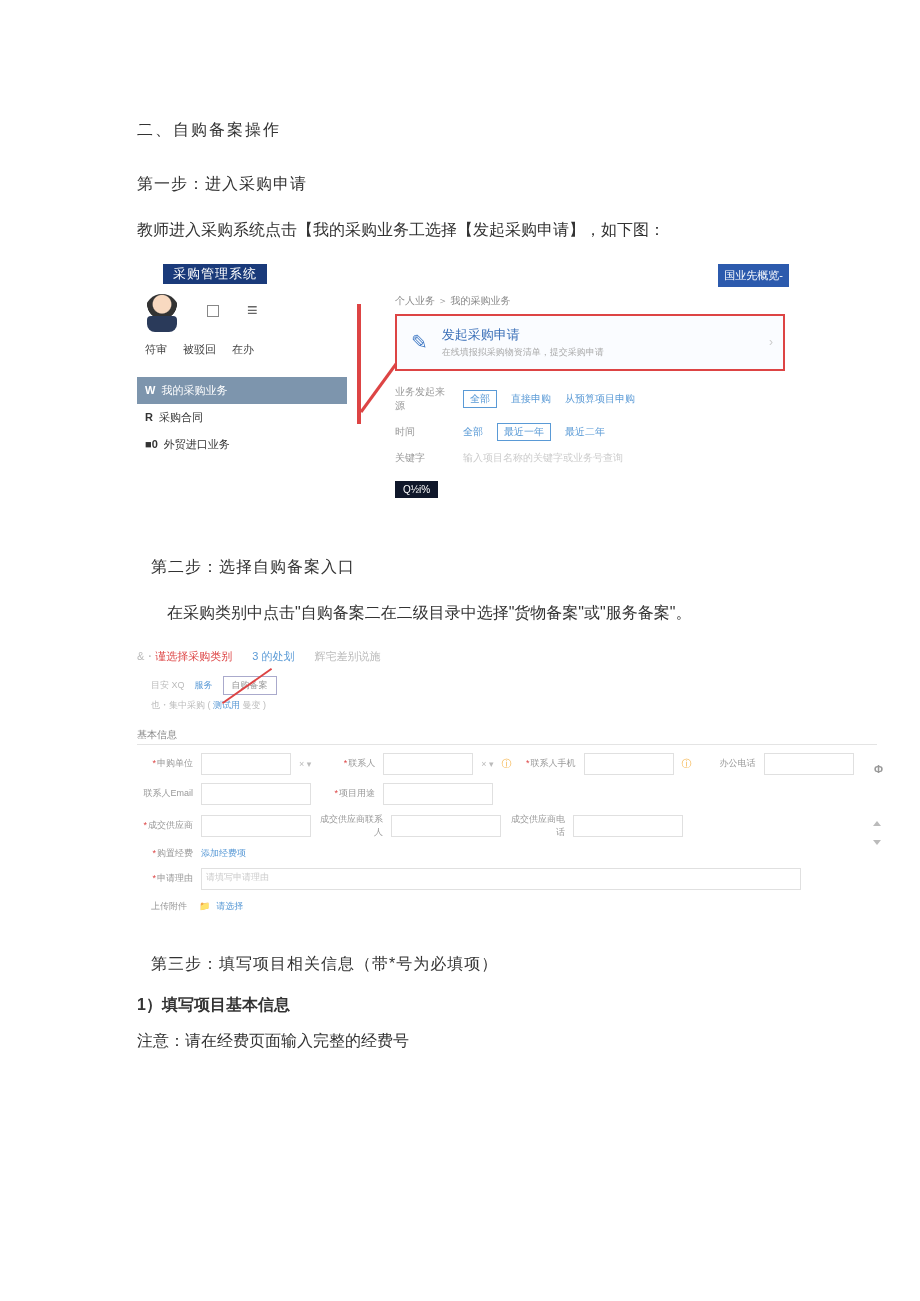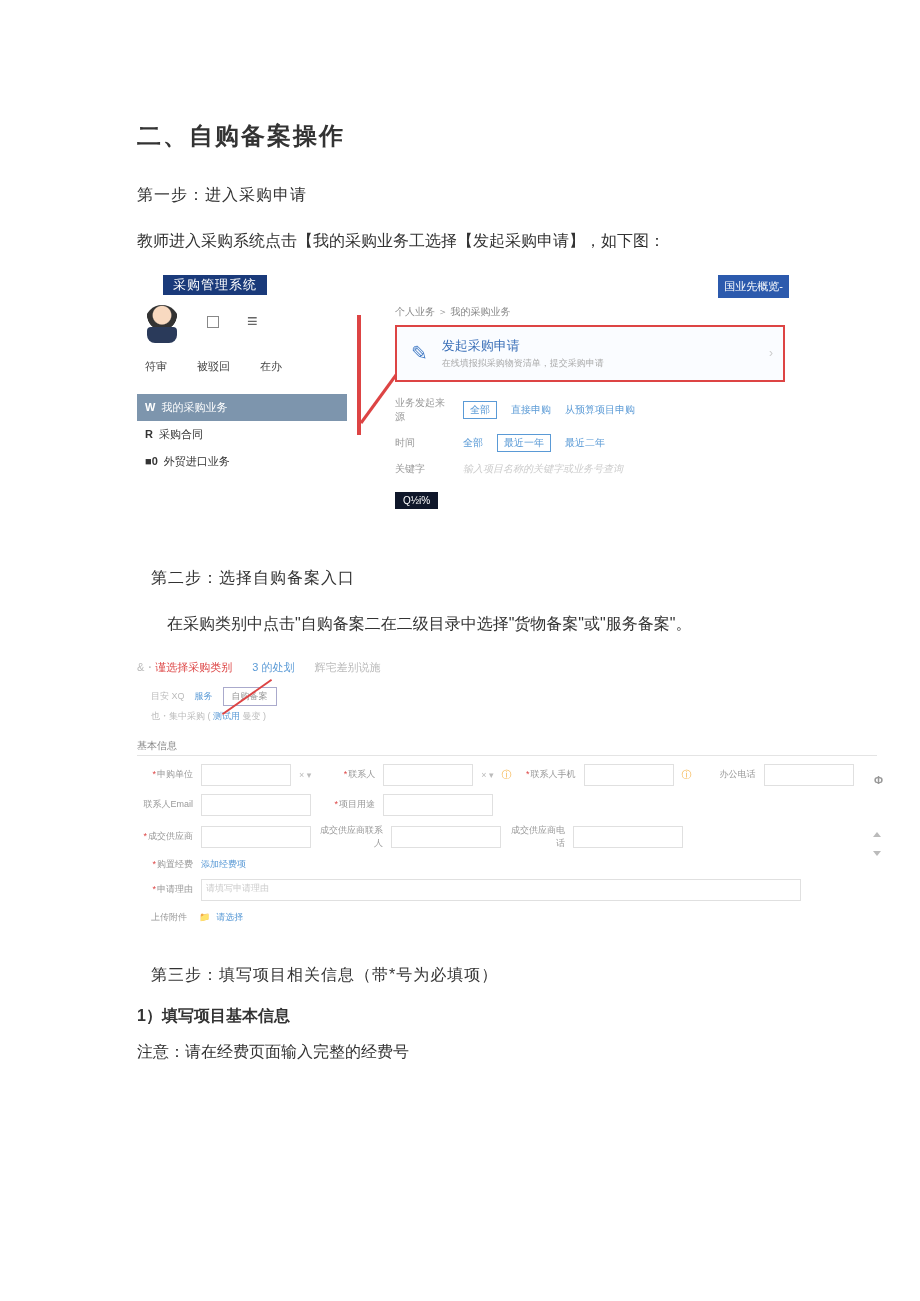--- a/index.html
+++ b/index.html
@@ -1,51 +1,51 @@
 <!DOCTYPE html>
 <html><head>
 <meta charset="utf-8">
 <style>
   * { box-sizing: border-box; margin: 0; padding: 0; }
   body { font-family: "Microsoft YaHei", "SimSun", sans-serif; background: #fff; width: 920px; color: #333; }
   .page { padding: 120px 130px 60px 137px; }
-  h2.title { font-size: 24px; font-weight: bold; margin-bottom: 28px; letter-spacing: 2px; }
+  h2.title { font-size: 16px; font-weight: normal; margin-bottom: 28px; letter-spacing: 2px; }
   .para { font-size: 16px; line-height: 1.9; margin-bottom: 18px; }
   .step-title { font-size: 16px; margin-bottom: 16px; letter-spacing: 1px; }
   .indent { padding-left: 14px; }
   .indent2 { padding-left: 30px; }
 
   
   .shot1 { position: relative; width: 652px; height: 248px; margin: 18px 0 40px 0; }
   .s1-header-left { position: absolute; top:0; left:26px; background:#1a3a7a; color:#fff; font-size:13px; padding:1px 10px; letter-spacing:1px; }
   .s1-header-right { position: absolute; top:0; right:0; background:#2c5aad; color:#fff; font-size:11px; padding:4px 6px; }
   .s1-left { position:absolute; left:0; top:30px; width:210px; }
   .s1-avatar-row { display:flex; align-items:center; gap:28px; padding-left:8px; }
   .s1-avatar { width:34px; height:34px; border-radius:50%; background: radial-gradient(circle at 50% 30%, #f8d9c0 30%, #333 34%, #333 50%, transparent 52%); position:relative; }
   .s1-avatar::after{content:''; position:absolute; bottom:-4px; left:2px; right:2px; height:16px; background:#2a3a5a; border-radius:4px 4px 8px 8px;}
   .s1-sq { width:12px; height:12px; border:1px solid #888; }
   .s1-ham { font-size:18px; color:#666; }
-  .s1-row2 { margin-top:20px; font-size:11px; color:#444; display:flex; gap:30px; padding-left:8px; }
+  .s1-row2 { margin-top:14px; font-size:11px; color:#444; display:flex; gap:16px; padding-left:8px; }
   .s1-nav { margin-top:20px; font-size:11px; }
   .s1-nav-item { padding:6px 8px; display:flex; align-items:center; gap:6px; }
   .s1-nav-active { background:#7d95ad; color:#fff; }
   .s1-right { position:absolute; left:230px; top:30px; right:0; }
   .s1-bc { font-size:10px; color:#888; padding-left:28px; margin-bottom:6px; }
   .s1-card { border:2px solid #d44; margin-left:28px; margin-right:4px; padding:10px 14px; display:flex; align-items:center; gap:14px; background:#fafcff; position:relative; }
   .s1-pen { color:#4a80c8; font-size:20px; }
   .s1-card-t { font-size:13px; color:#3a6fb8; }
   .s1-card-s { font-size:9px; color:#aaa; margin-top:2px; }
   .s1-chev { position:absolute; right:10px; color:#ccc; font-size:12px; }
   .s1-arrow { position:absolute; left:218px; top:60px; width:70px; height:90px; pointer-events:none; }
   .s1-filters { margin-top:14px; margin-left:28px; font-size:10px; color:#888; }
   .s1-frow { display:flex; align-items:center; gap:14px; margin-bottom:10px; }
   .s1-flabel { width:54px; color:#999; }
   .s1-tag { border:1px solid #5a9ad6; color:#5a9ad6; padding:1px 6px; font-size:10px; }
   .s1-tag-plain { color:#5a9ad6; font-size:10px; }
-  .s1-kw { color:#ccc;font-style:italic; }
+  .s1-kw { color:#ccc; }
   .s1-btn { display:inline-block; background:#0f172a; color:#fff; font-size:10px; padding:3px 8px; margin-top:6px; margin-left:28px; }
   .s1-red-bar { position:absolute; left:220px; top:40px; width:4px; height:120px; background:#d44; }
 
   
   .shot2 { width:740px; margin:20px 0 36px 0; font-size:9px; color:#999; position:relative; }
   .s2-top { display:flex; gap:20px; font-size:11px; margin-bottom:12px; }
   .s2-red { color:#d44; }
   .s2-blue { color:#5a9ad6; }
   .s2-gr { color:#bbb; }
   .s2-tabs { display:flex; gap:10px; align-items:center; margin-bottom:4px; padding-left:14px; }

